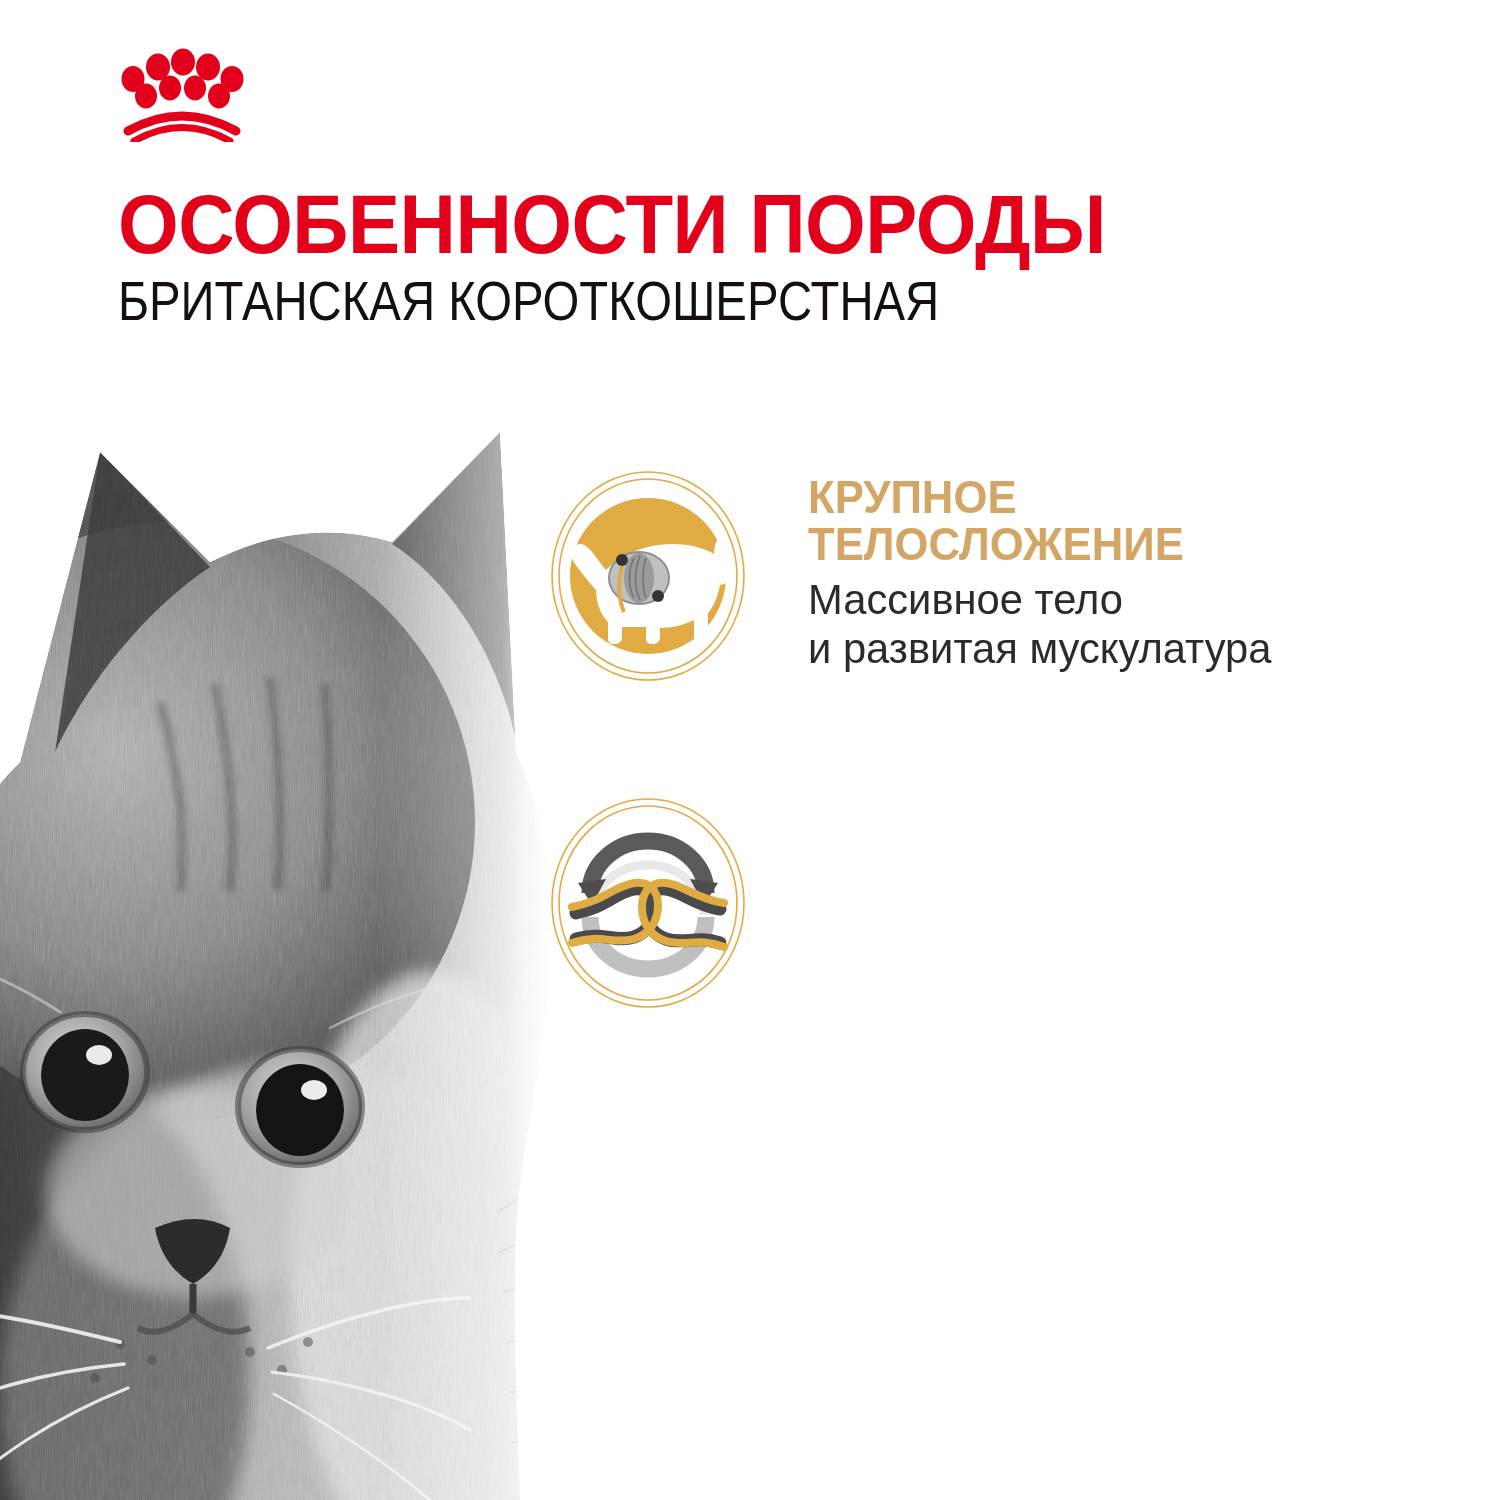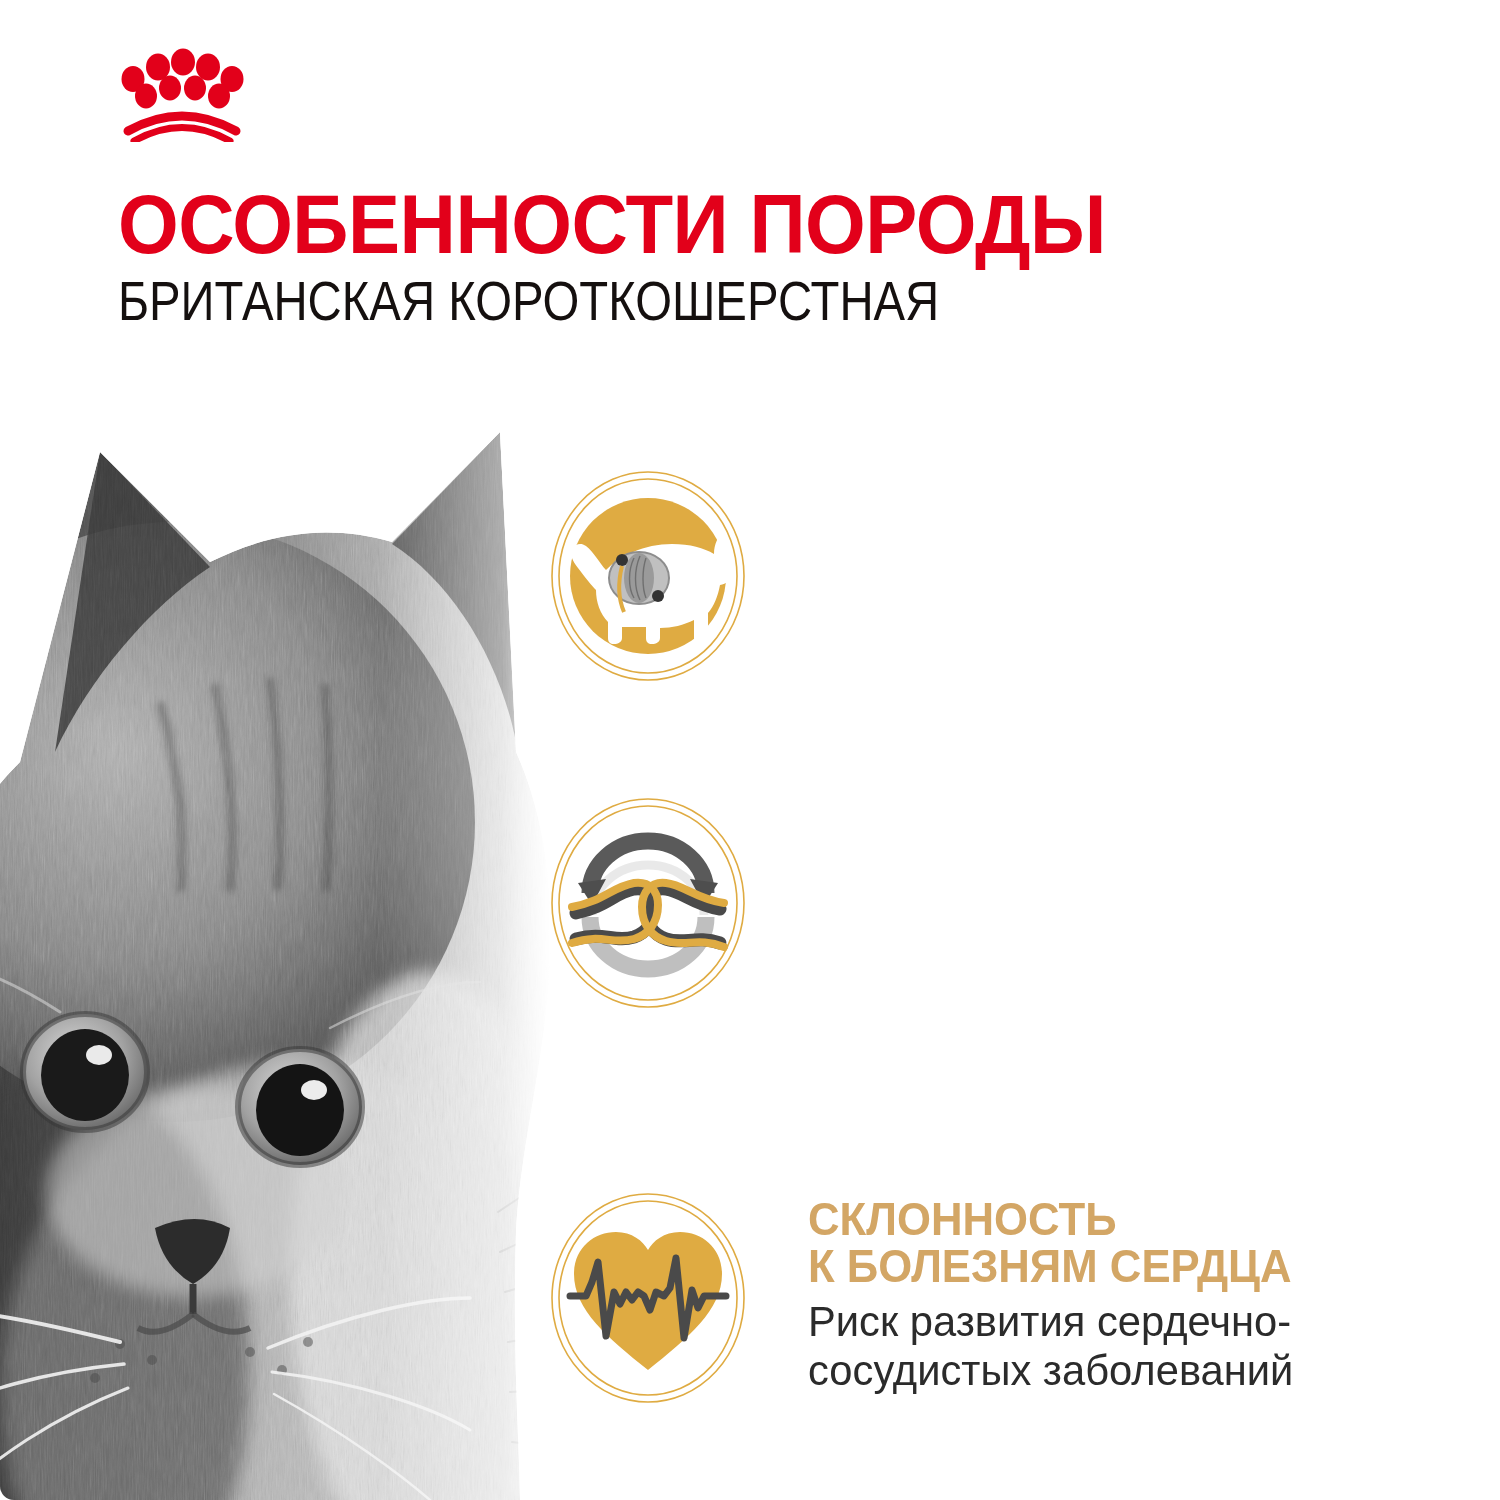--- a/index.html
+++ b/index.html
@@ -9,21 +9,20 @@
   }
   body {
     font-family: "Liberation Sans", sans-serif;
   }
   #page {
     position: relative;
     width: 1500px;
     height: 1500px;
     background: #ffffff;
     overflow: hidden;
-    border-radius: 14px;
   }
 
   
   #header {
     position: absolute;
     left: 118px;
     top: 46px;
     width: 1200px;
     z-index: 40;
   }
@@ -340,20 +339,26 @@
             <path d="M86 88 C 80 100, 80 118, 86 128"></path>
             <path d="M92 86 C 86 100, 86 118, 92 130"></path>
             <path d="M98 88 C 94 100, 94 118, 98 128"></path>
           </g>
           <circle cx="74" cy="90" r="6" fill="#333"></circle>
           <circle cx="110" cy="126" r="6" fill="#333"></circle>
           <path d="M74 96 C 70 112, 70 128, 76 142" stroke="#DFAB42" stroke-width="4" fill="none"></path>
         </g>
       </svg>
     </div>
+    <div class="feature-text">
+      <div class="feature-title">КРУПНОЕ
+ТЕЛОСЛОЖЕНИЕ</div>
+      <div class="feature-desc">Массивное тело
+и развитая мускулатура</div>
+    </div>
   </div>
 
   <div class="feature" id="feature-1">
     <div class="icon-box">
       <svg width="200" height="212" viewBox="0 0 200 212" xmlns="http://www.w3.org/2000/svg">
         <ellipse cx="100" cy="106" rx="96" ry="104" fill="none" stroke="#DFAB42" stroke-width="1.6"></ellipse>
         <ellipse cx="100" cy="106" rx="89" ry="97" fill="none" stroke="#DFAB42" stroke-width="1.6"></ellipse>
 
         <g>
           <path d="M42 96 A 58 52 0 0 1 158 96" fill="none" stroke="#5a5a5a" stroke-width="17" stroke-linecap="butt"></path>
@@ -371,39 +376,14 @@
                    C 98 128, 106 138, 118 142 C 136 148, 148 138, 172 146" stroke="#4a4a4a" stroke-width="13"></path>
           <path d="M24 110 C 56 104, 64 90, 86 86 C 102 84, 110 94, 110 108
                    C 110 126, 100 138, 86 142 C 64 148, 54 136, 24 146" stroke="#DFAB42" stroke-width="8"></path>
           <path d="M176 106 C 148 102, 136 88, 118 86 C 102 84, 94 96, 94 110
                    C 94 128, 104 140, 118 144 C 138 150, 150 140, 176 150" stroke="#DFAB42" stroke-width="8"></path>
         </g>
       </svg>
     </div>
   </div>
 
-  <div class="feature" id="feature-2">
-    <div class="icon-box">
-      <svg width="200" height="212" viewBox="0 0 200 212" xmlns="http://www.w3.org/2000/svg">
-        <ellipse cx="100" cy="106" rx="96" ry="104" fill="none" stroke="#DFAB42" stroke-width="1.6"></ellipse>
-        <ellipse cx="100" cy="106" rx="89" ry="97" fill="none" stroke="#DFAB42" stroke-width="1.6"></ellipse>
-        <path d="M100 178
-                 C 60 146, 26 118, 26 82
-                 C 26 56, 46 40, 68 40
-                 C 84 40, 95 49, 100 58
-                 C 105 49, 116 40, 132 40
-                 C 154 40, 174 56, 174 82
-                 C 174 118, 140 146, 100 178 Z" fill="#DFAB42"></path>
-        <path d="M22 104 L 38 104 L 44 90 L 50 70 L 58 144 L 66 100
-                 L 72 112 L 78 100 L 84 108 L 90 100 L 96 104 L 102 118
-                 L 108 100 L 116 104 L 122 96 L 128 66 L 136 146 L 144 98
-                 L 150 116 L 156 104 L 178 104" fill="none" stroke="#4a4a4a" stroke-width="7" stroke-linecap="round" stroke-linejoin="round"></path>
-      </svg>
-    </div>
-    <div class="feature-text">
-      <div class="feature-title">СКЛОННОСТЬ
-К БОЛЕЗНЯМ СЕРДЦА</div>
-      <div class="feature-desc">Риск развития сердечно-
-сосудистых заболеваний</div>
-    </div>
-  </div>
 
 </div>
 
 </body></html>

